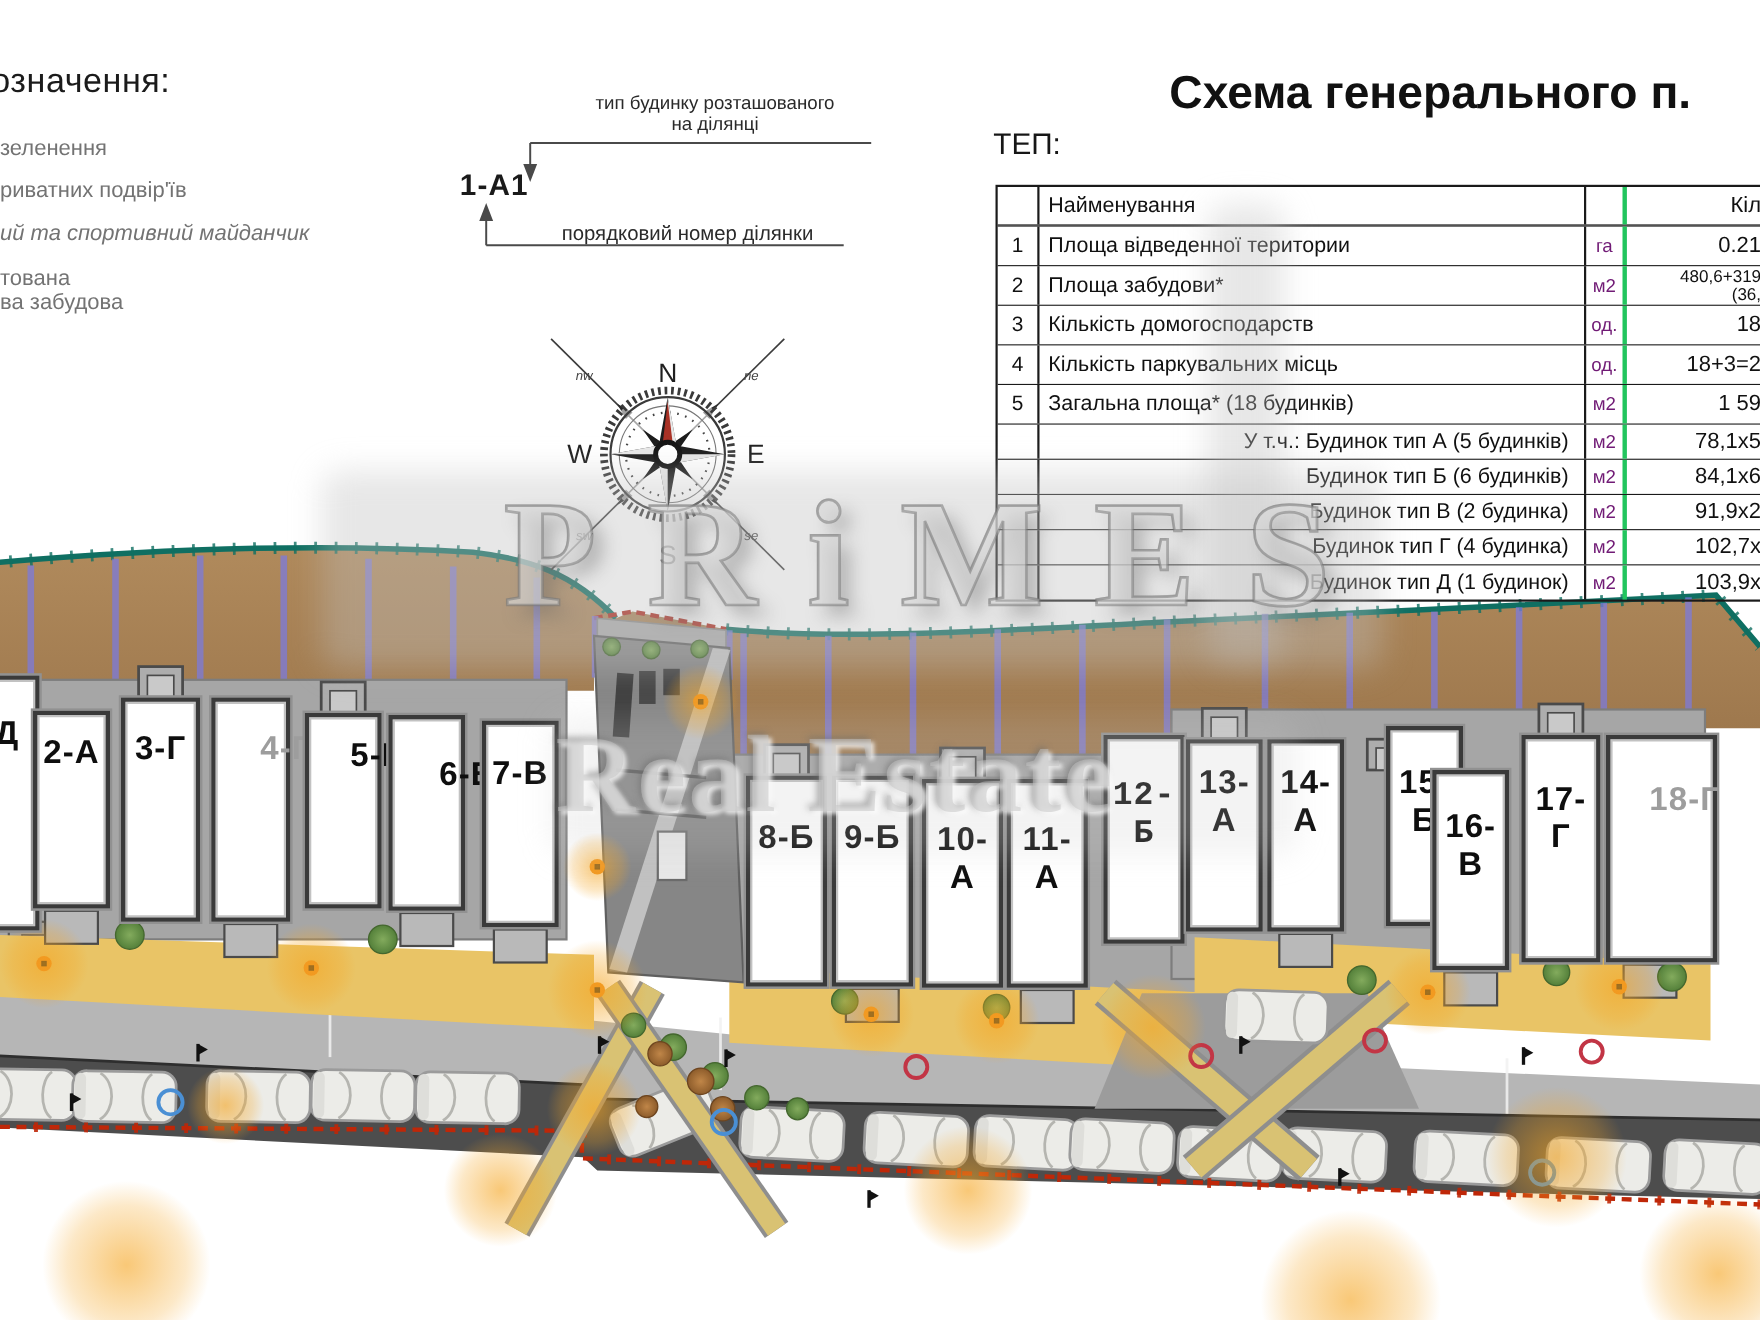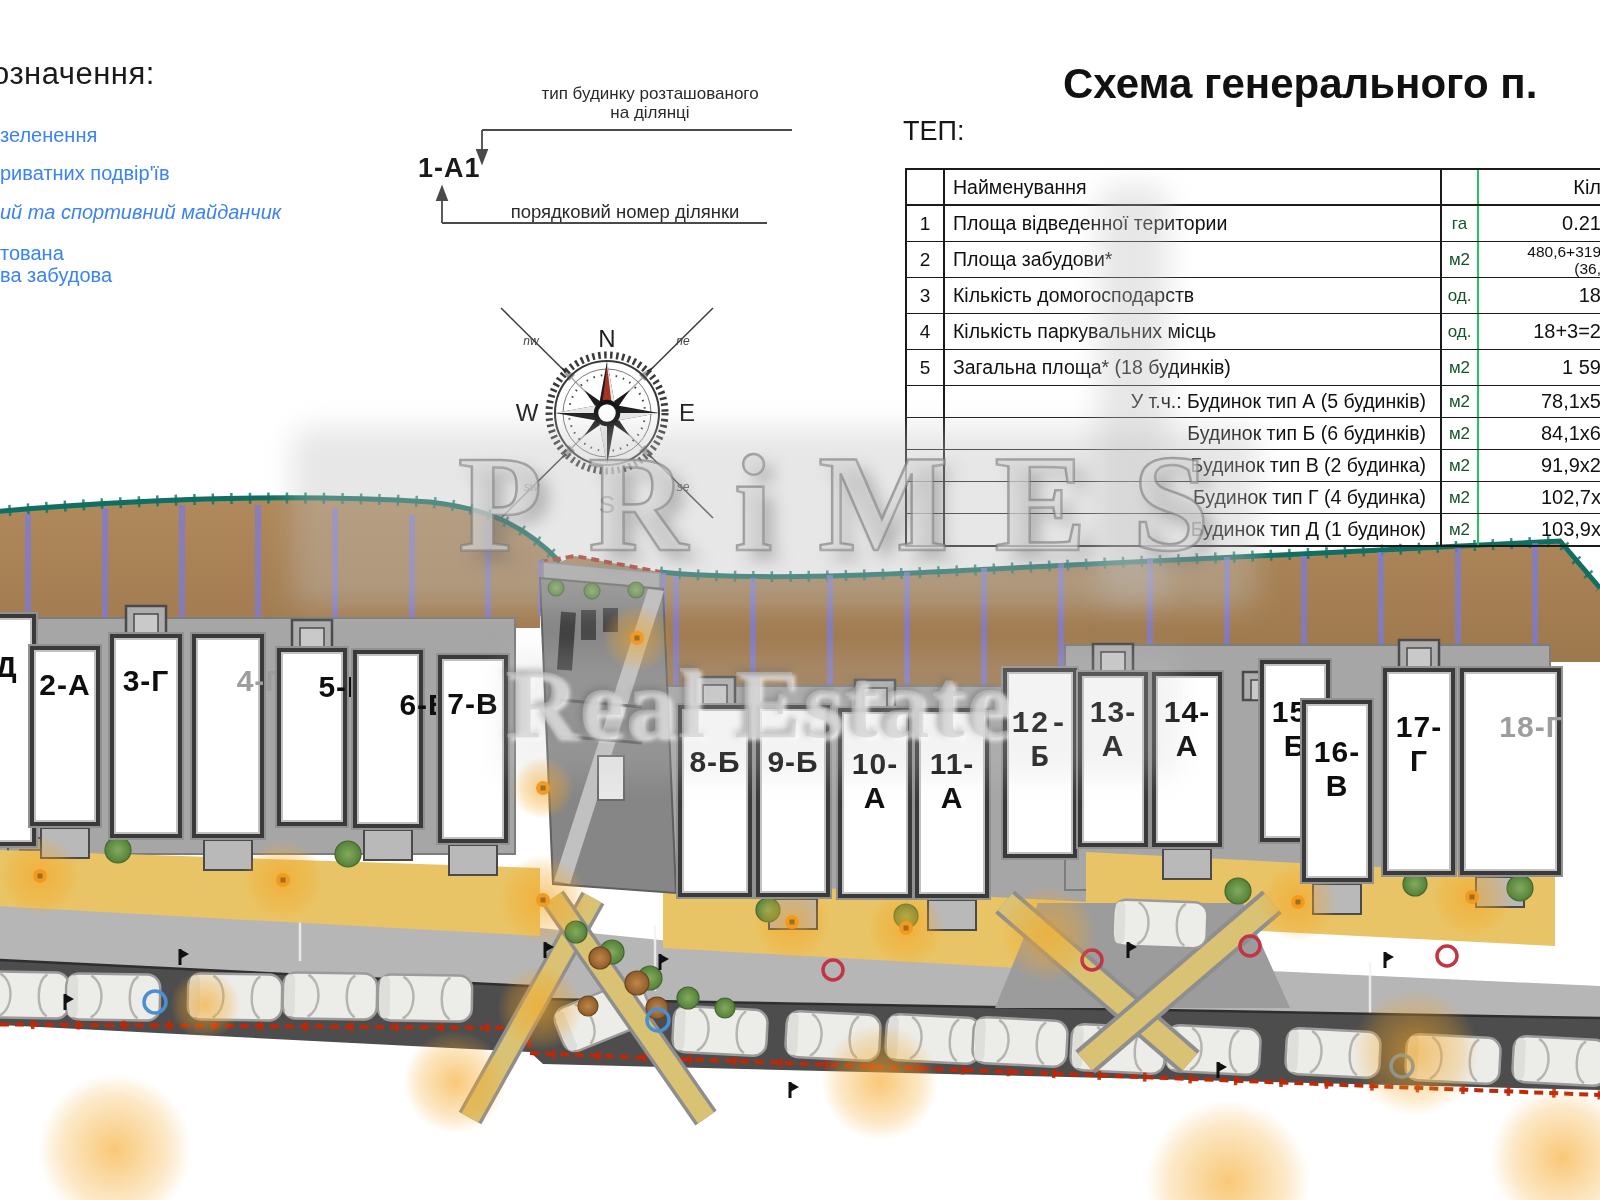--- a/index.html
+++ b/index.html
@@ -3,38 +3,38 @@
 <meta charset="utf-8">
 <style>
   html,body{margin:0;padding:0;background:#fff;}
   #stage{position:relative;width:1600px;height:1200px;overflow:hidden;background:#ffffff;
          font-family:"Liberation Sans",sans-serif;}
   .abs{position:absolute;}
   svg text{font-family:"Liberation Sans",sans-serif;}
 
   
   #legend-title{left:-8px;top:56px;font-size:31px;color:#1b1b1b;letter-spacing:.5px;}
-  .legend-item{left:0;top:0;font-size:20px;color:#3b82f6;white-space:pre-line;line-height:22px;}
+  .legend-item{left:0;top:0;font-size:20px;color:#737373;white-space:pre-line;line-height:22px;}
 
   
   .callout-text{font-size:17px;color:#2a2a2a;text-align:center;}
   #callout-code{left:418px;top:153px;font-size:27px;font-weight:bold;color:#1a1a1a;letter-spacing:1px;}
 
   
   #page-title{left:1063px;top:60px;font-size:42px;font-weight:bold;color:#111;white-space:nowrap;}
   #tep-label{left:903px;top:116px;font-size:27px;color:#161616;}
   #tep-table{left:905px;top:168px;width:702px;border:2.5px solid #1a1a1a;z-index:3;background:transparent;}
   .trow{display:flex;border-top:1.5px solid #1a1a1a;align-items:stretch;}
   .trow:first-child{border-top:none;}
   .trow.hdr{border-bottom:1px solid #1a1a1a;}
   .tc{box-sizing:border-box;display:flex;align-items:center;}
   .c-num{width:38px;justify-content:center;font-size:19px;color:#111;border-right:2px solid #1a1a1a;}
   .c-name{width:497px;padding-left:8px;font-size:19.5px;color:#111;border-right:2px solid #1a1a1a;}
   .c-name.right{justify-content:flex-end;padding-right:14px;}
-  .c-unit{width:37px;justify-content:center;font-size:17px;color:#14532d;border-right:2px solid #22c55e;}
+  .c-unit{width:37px;justify-content:center;font-size:17px;color:#701a75;border-right:4px solid #22c55e;}
   .c-val{width:126px;justify-content:flex-end;padding-right:4px;font-size:20px;color:#111;
          flex-direction:column;align-items:flex-end;}
   .c-val .v-line{line-height:17px;font-size:15.5px;}
   .c-val.single{flex-direction:row;align-items:center;}
   .trow.main{height:35px;}
   .trow.hdr{height:34px;}
   .trow.sub{height:31px;}
 
   
   .house{position:absolute;background:#fff;border:4px solid #3a3a3a;z-index:2;

